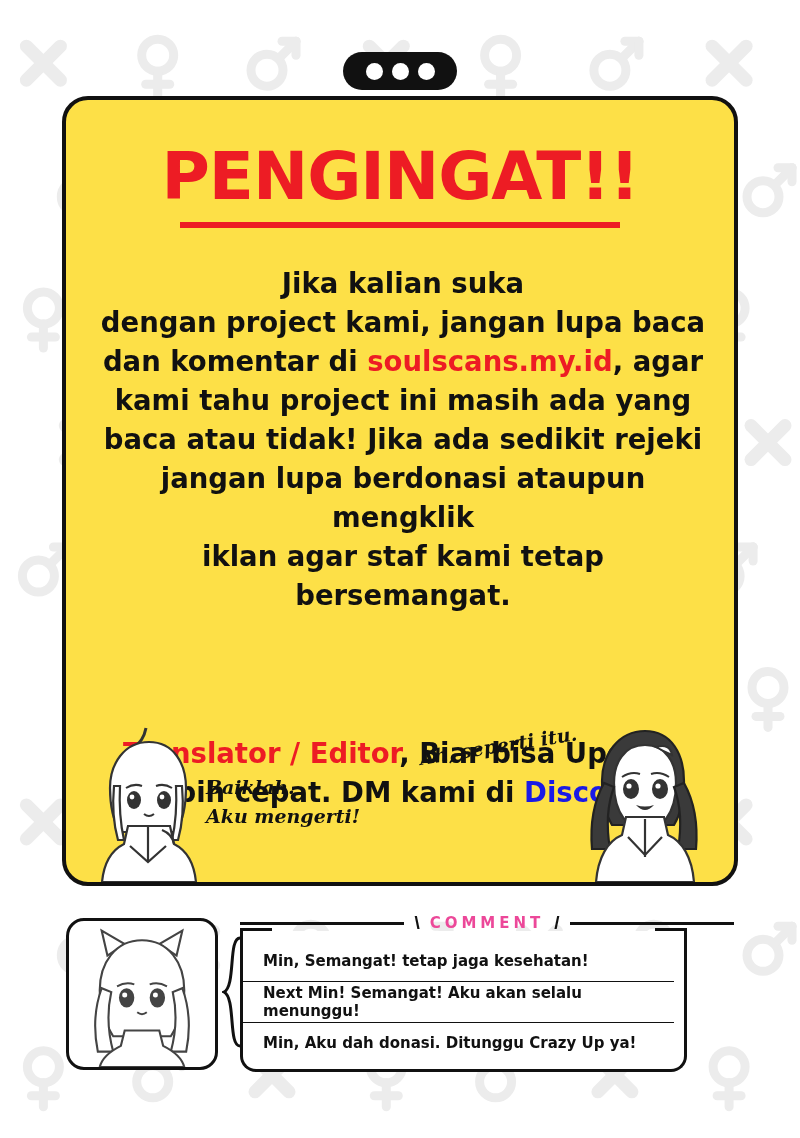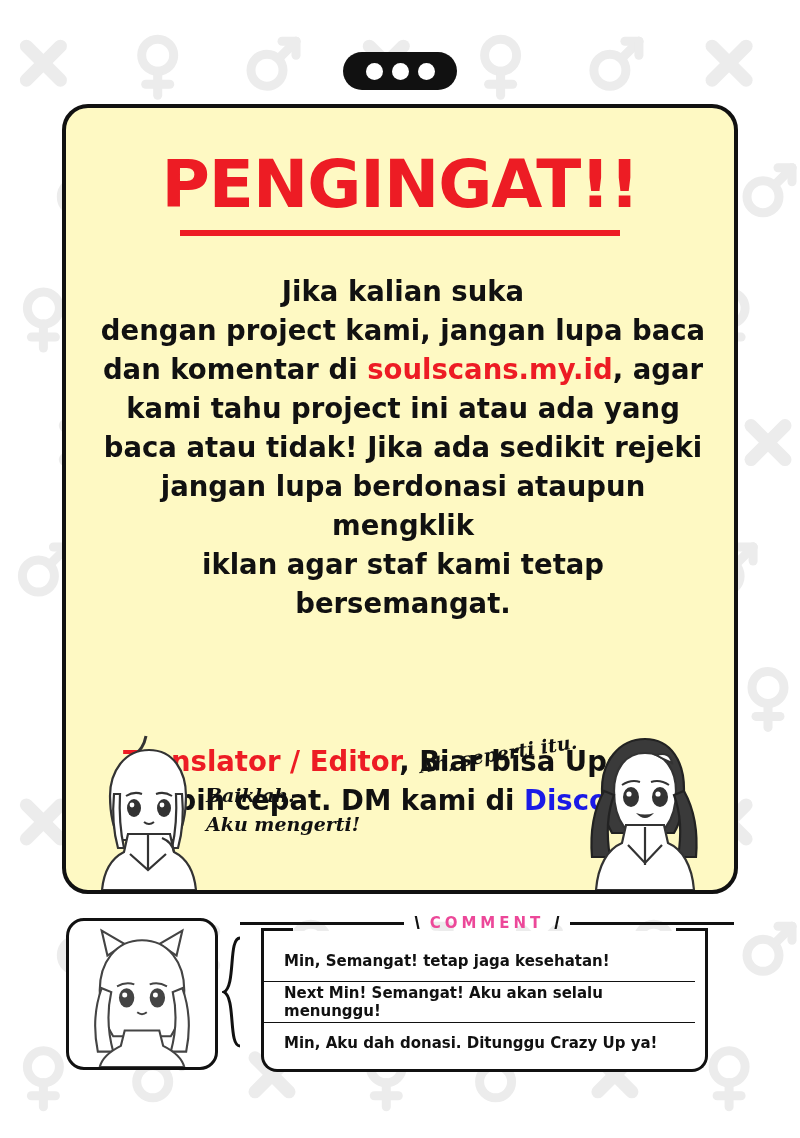--- a/index.html
+++ b/index.html
@@ -20,26 +20,26 @@
     position: absolute;
     inset: 0;
     z-index: 0;
     pointer-events: none;
   }
 
   
   #notice-card {
     position: absolute;
     left: 62px;
-    top: 104px;
+    top: 96px;
     width: 676px;
     height: 790px;
     border: 4px solid #111111;
     border-radius: 26px;
-    background: #fef9c3;
+    background: #fde047;
     box-sizing: border-box;
     z-index: 2;
   }
 
   #notch {
     position: absolute;
     left: 343px;
     top: 52px;
     width: 114px;
     height: 38px;
@@ -199,21 +199,20 @@
     left: 0;
     top: 19px;
     width: 447px;
     height: 141px;
     border: 3px solid #111111;
     border-top: none;
     border-radius: 0 0 16px 16px;
     box-sizing: border-box;
     padding: 10px 10px 0 0;
     background: #ffffff;
-    margin-left: 21px;
   }
   
   #comment-box::before {
     content: "";
     position: absolute;
     left: -3px;
     top: -3px;
     width: 32px;
     height: 3px;
     background: #111111;
@@ -346,21 +345,21 @@
 
 <div id="notice-card">
 
   <h1 id="title">PENGINGAT!!</h1>
   <div id="title-rule"></div>
 
   <div id="para-1" class="body-text">
     <span>Jika kalian suka</span><br>
     <span>dengan project kami, jangan lupa baca</span><br>
     <span>dan komentar di </span><span class="red">soulscans.my.id</span><span>, agar</span><br>
-    <span>kami tahu project ini atau ada yang</span><br>
+    <span>kami tahu project ini masih ada yang</span><br>
     <span>baca atau tidak! Jika ada sedikit rejeki</span><br>
     <span>jangan lupa berdonasi ataupun mengklik</span><br>
     <span>iklan agar staf kami tetap bersemangat.</span>
   </div>
 
   <div id="para-2" class="body-text">
     <br>
     <br>
     <span class="red">Translator / Editor</span><span>, Biar bisa Update</span><br>
     <span>lebih cepat. DM kami di </span><span class="blue">Discord</span><span>.</span>

